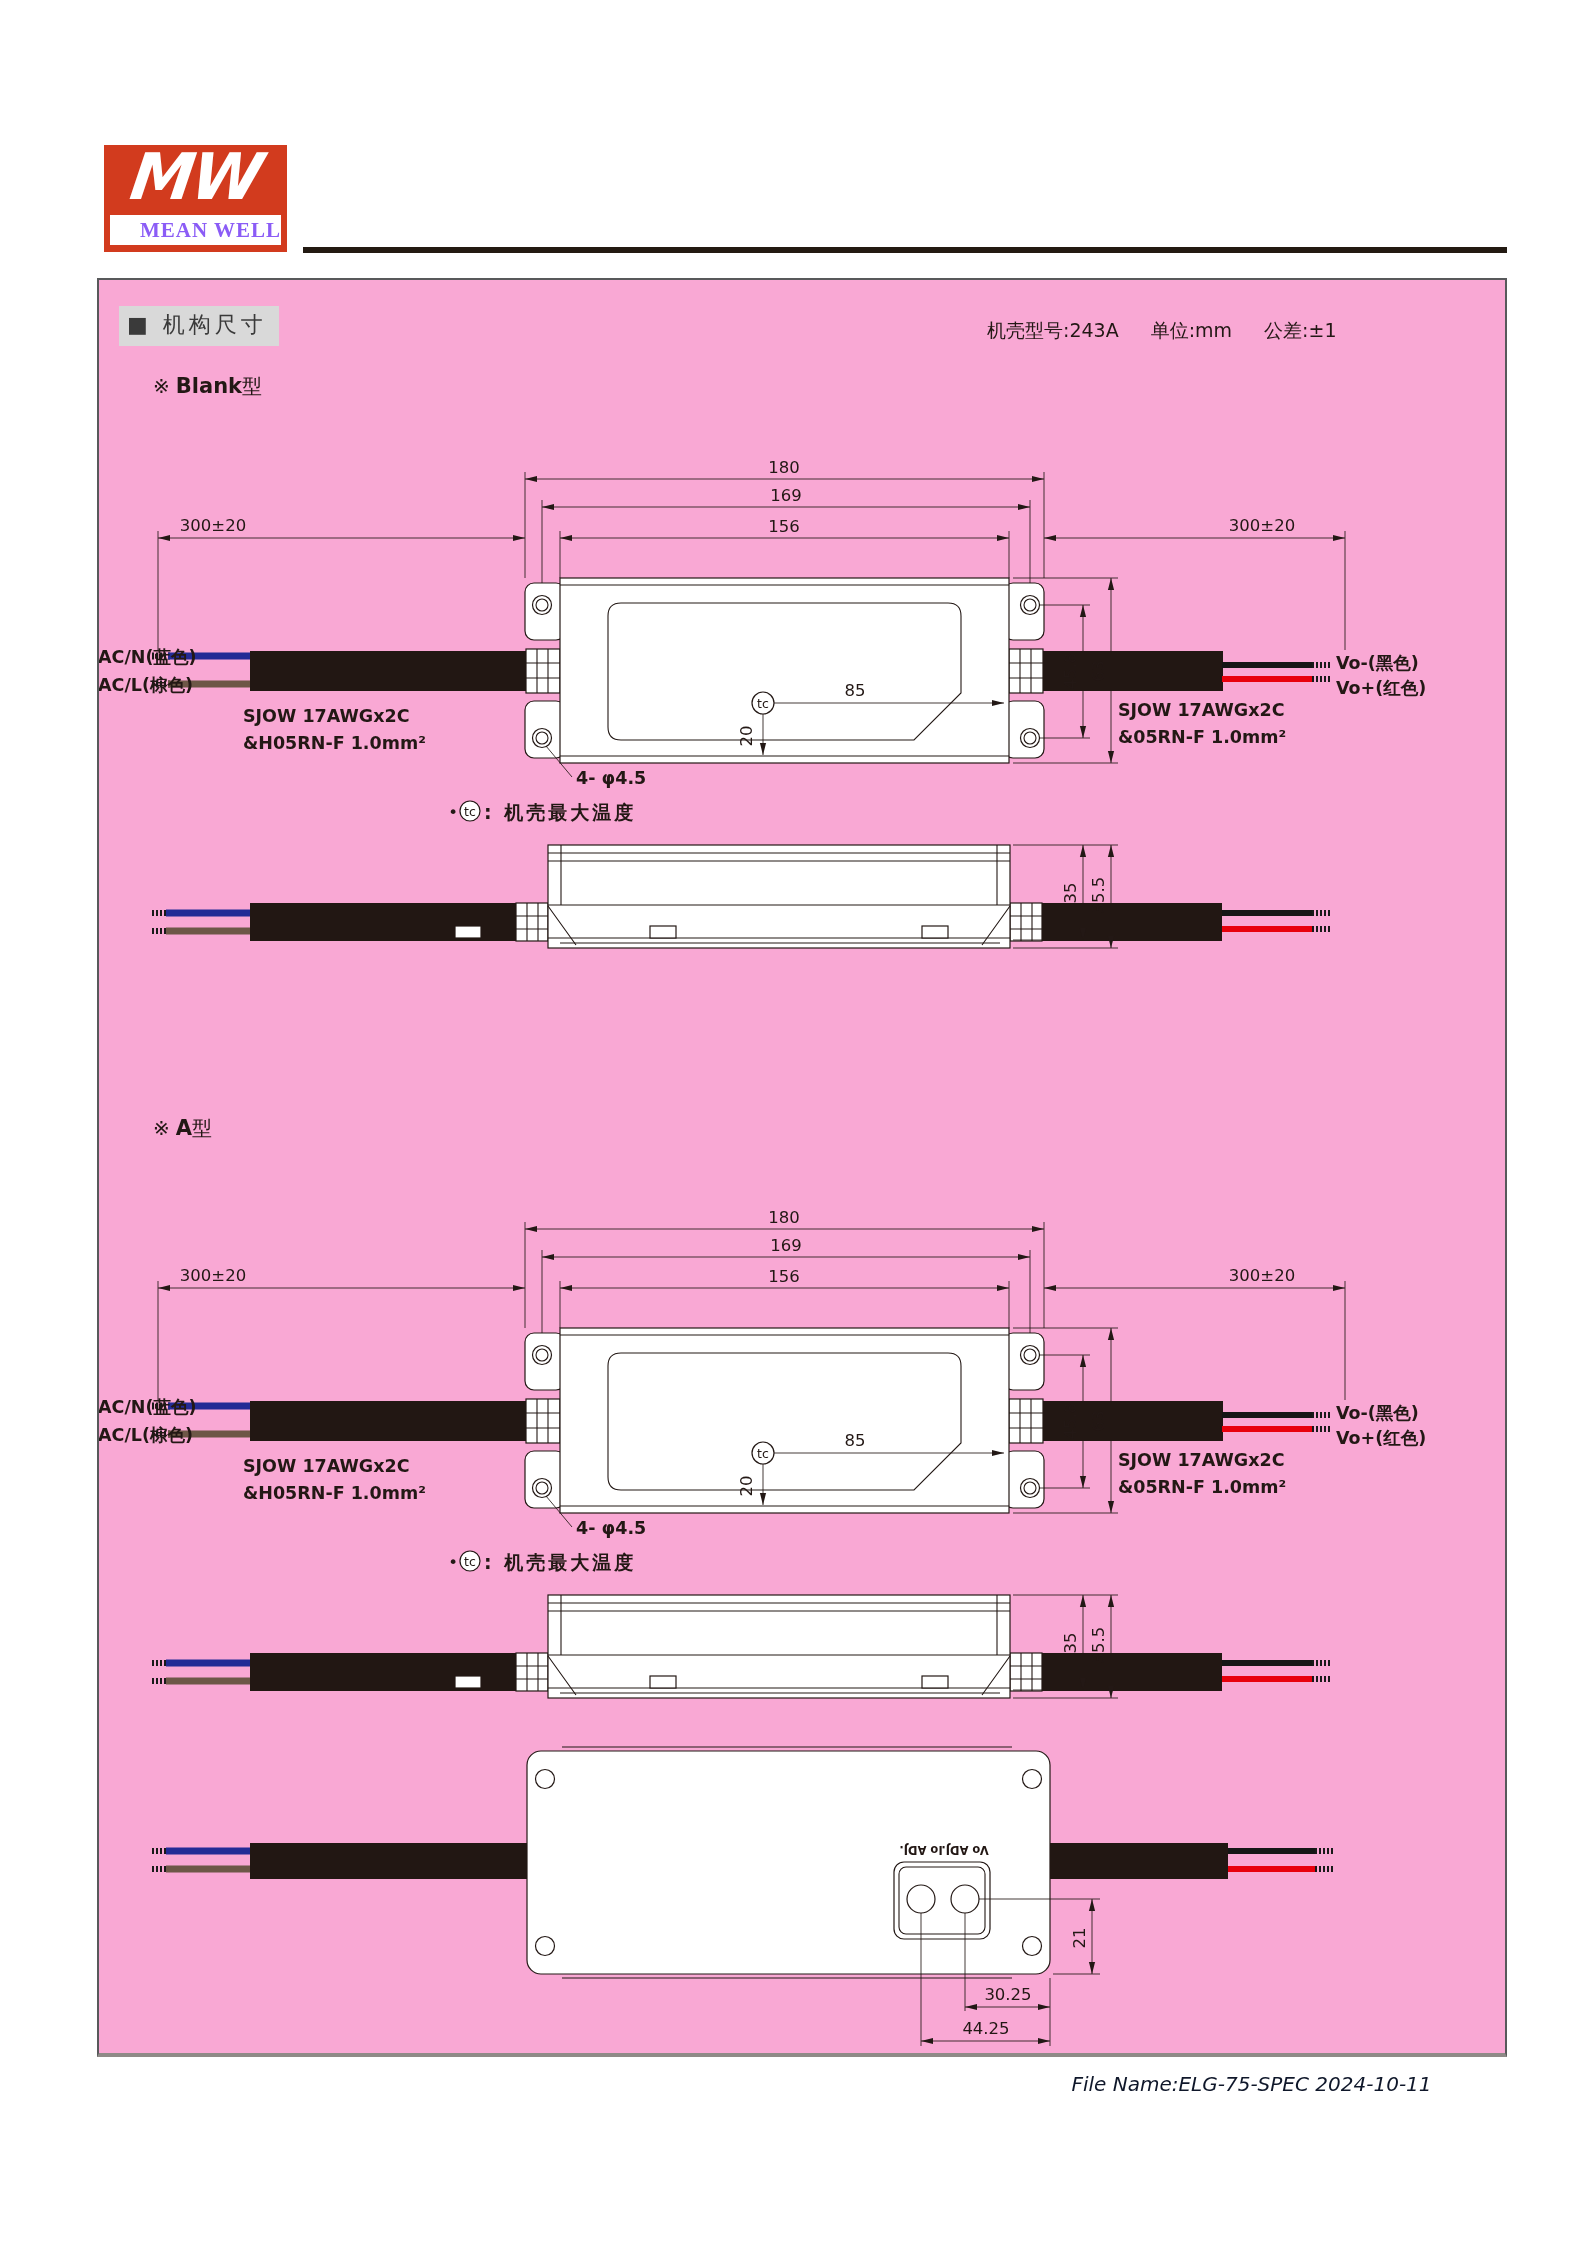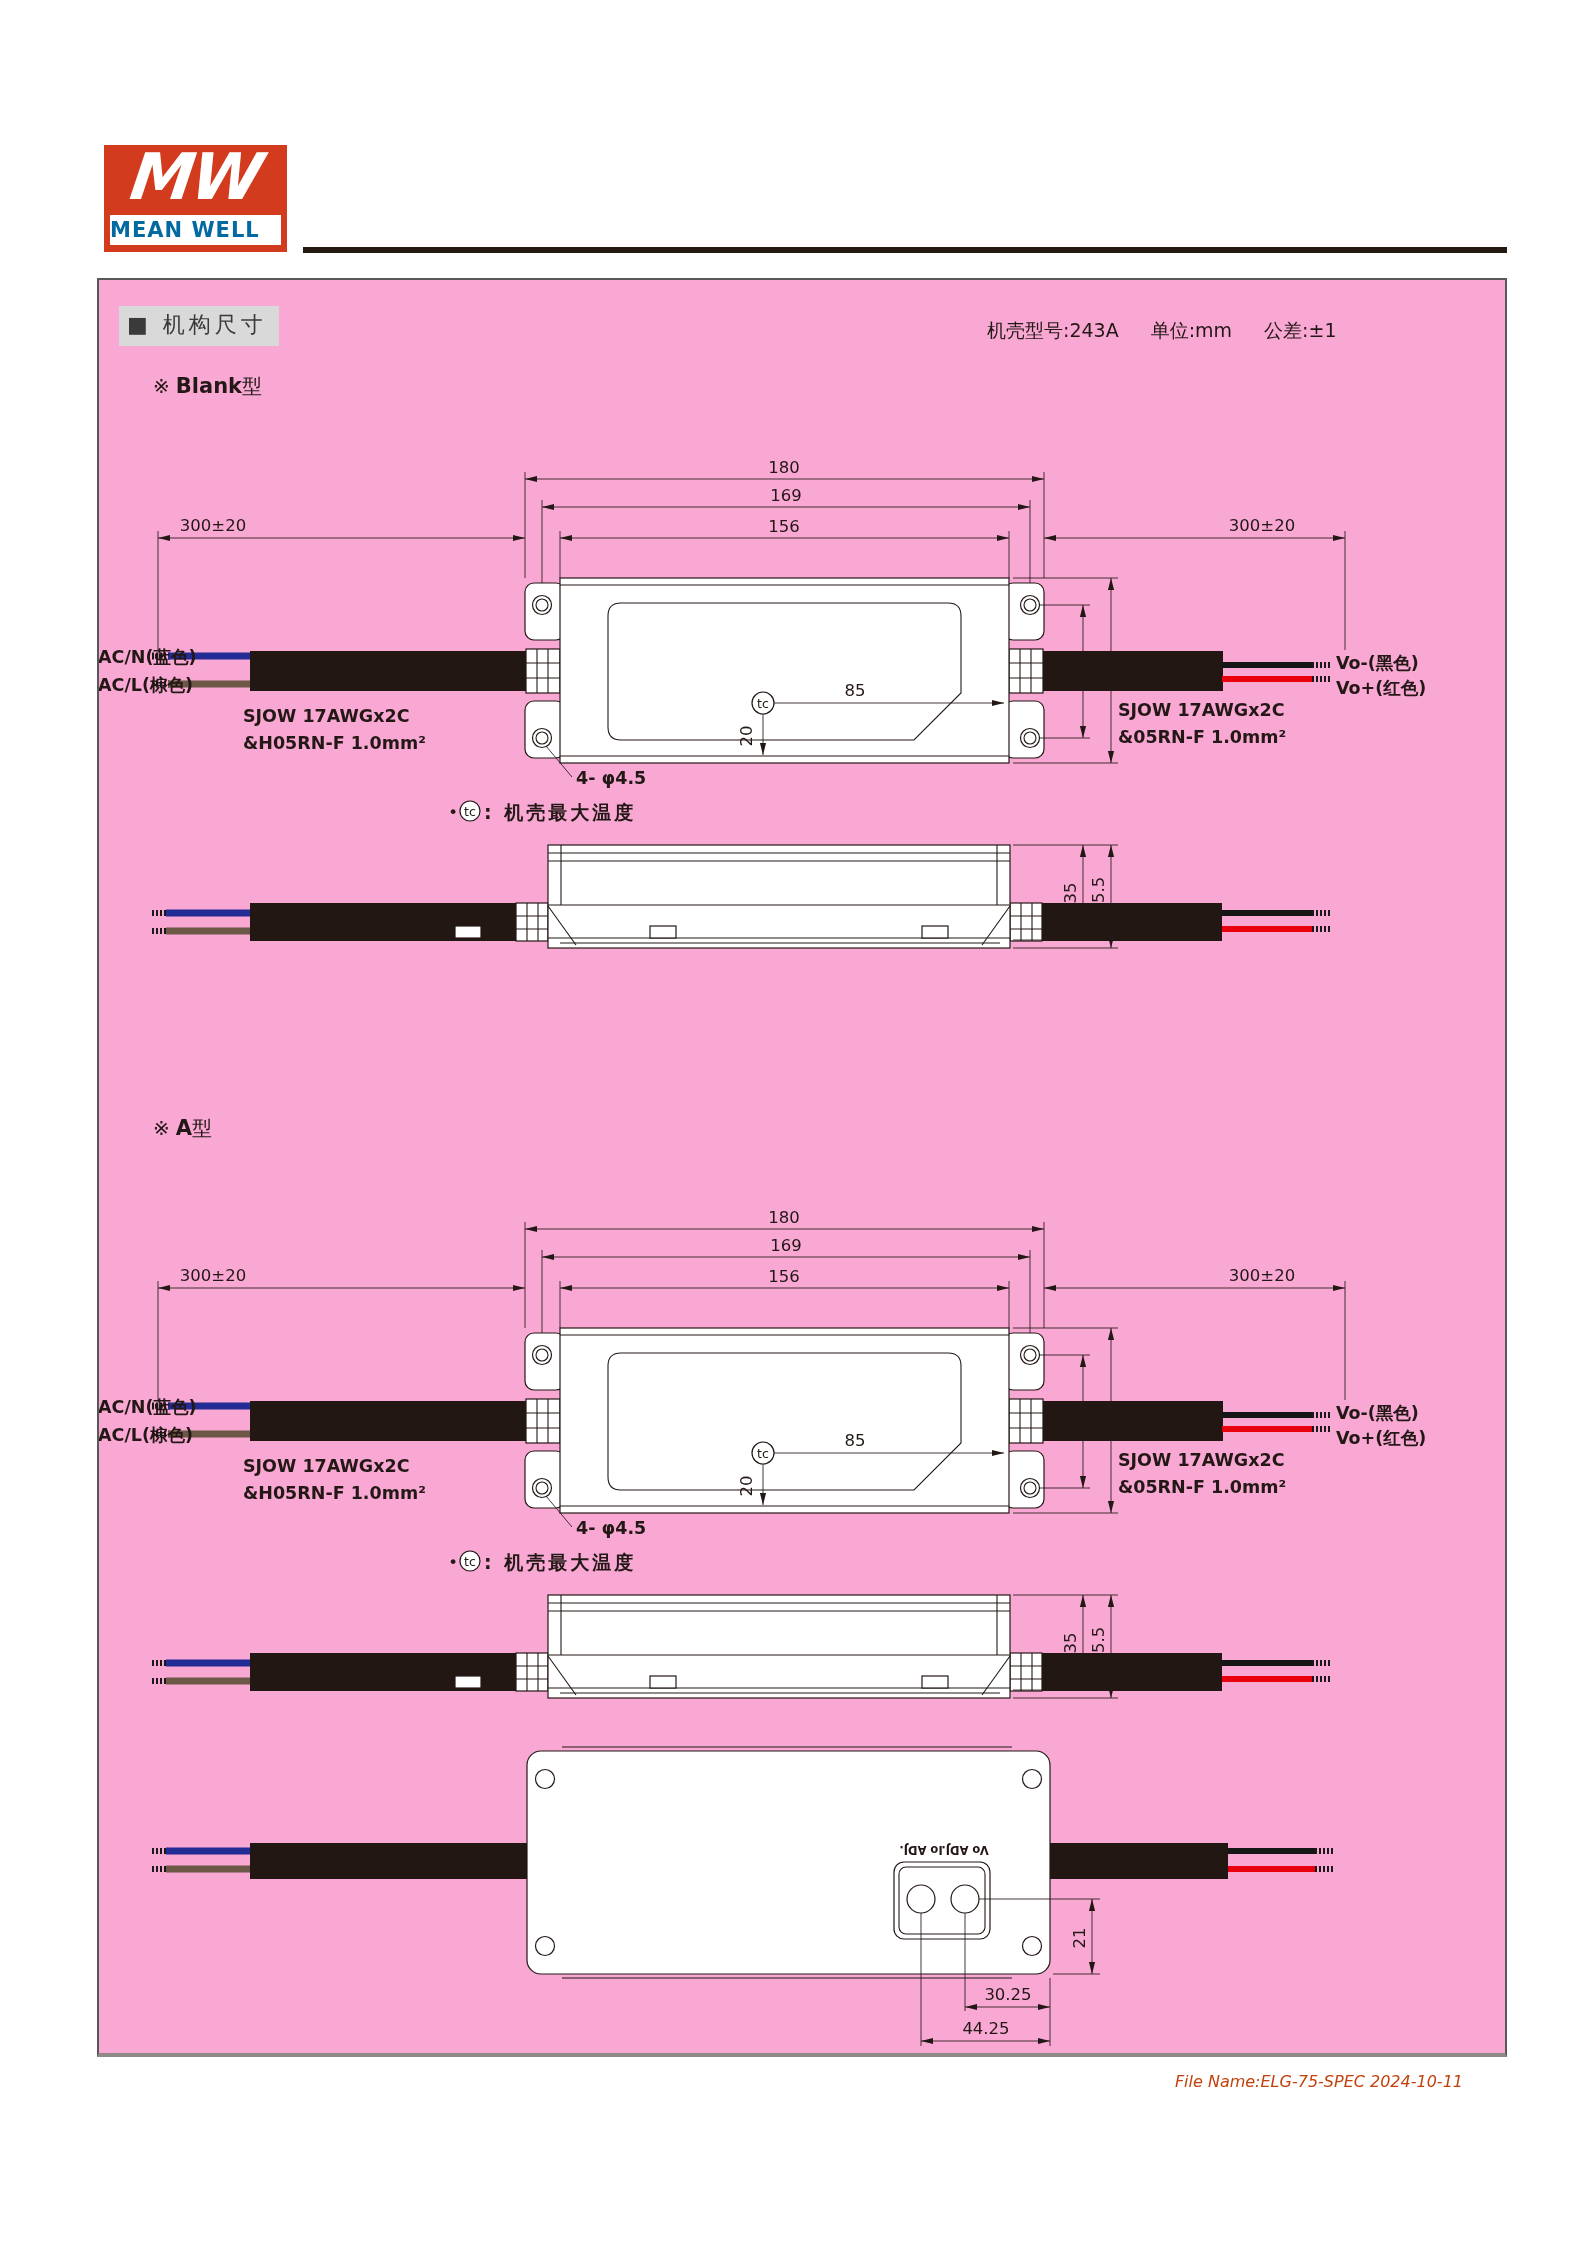--- a/index.html
+++ b/index.html
@@ -5,21 +5,21 @@
   html,body{margin:0;padding:0;background:#fff;}
   .page{position:relative;width:1587px;height:2245px;background:#ffffff;
         font-family:"DejaVu Sans","Liberation Sans",sans-serif;color:#231815;overflow:hidden;}
 
   
   .logo{position:absolute;left:104px;top:145px;width:183px;height:107px;background:#d23b1e;}
   .logo-mw{position:absolute;top:-4px;left:0;right:0;text-align:center;color:#ffffff;
            font-size:64px;line-height:72px;font-weight:bold;font-style:italic;
            transform:skewX(-8deg);letter-spacing:-3px;}
   .logo-band{position:absolute;left:6px;right:6px;bottom:7px;height:30px;background:#ffffff;
-             color:#0369a1;font-weight:bold;font-size:21px;line-height:30px;text-align:left;letter-spacing:1px;}
+             color:#8b5cf6;font-weight:bold;font-size:21px;line-height:30px;text-align:right;letter-spacing:1px;font-family:Liberation Serif, serif;}
   .page-title{position:absolute;left:303px;top:198px;font-size:41px;font-weight:bold;
               letter-spacing:1px;color:#231a12;white-space:nowrap;}
   .series-title{position:absolute;right:82px;top:196px;font-size:43px;font-weight:bold;color:#231a12;white-space:nowrap;}
   .header-rule{position:absolute;left:303px;top:247px;width:1204px;height:6px;background:#231a12;}
 
   
   .content-box{position:absolute;left:97px;top:278px;width:1410px;height:1779px;
                border:2px solid #58595b;border-bottom:4px solid #8f8a87;box-sizing:border-box;background:#f9a8d4;}
   .sec-title{position:absolute;left:20px;top:26px;background:#d9d9d9;color:#3a3a3a;
              font-size:22px;padding:4px 12px 6px 8px;letter-spacing:4px;}
@@ -43,22 +43,22 @@
   .adj{font-size:11.5px;text-anchor:middle;font-weight:600;}
   .tip{stroke:#1a1a1a;stroke-width:7;stroke-dasharray:2 2;fill:none;}
   .tip6{stroke:#1a1a1a;stroke-width:6;stroke-dasharray:2 2;fill:none;}
   .wblue{stroke:#232b95;stroke-width:7;}
   .wbrown{stroke:#6d5747;stroke-width:7;}
   .wblack{stroke:#161616;stroke-width:6;}
   .wred{stroke:#e8000d;stroke-width:6;}
   .cable{fill:#221713;stroke:none;}
 
   
-  .footer{position:absolute;top:2072px;left:1040px;width:423px;text-align:right;
-          font-style:italic;font-size:16px;color:#c2410c;white-space:nowrap;}
+  .footer{position:absolute;top:2072px;left:1040px;width:423px;text-align:center;
+          font-style:italic;font-size:20px;color:#0f172a;white-space:nowrap;}
 </style>
 </head>
 <body>
 
 <div class="page">
 
   <div class="logo">
     <div class="logo-mw">MW</div>
     <div class="logo-band">MEAN WELL</div>
   </div>

